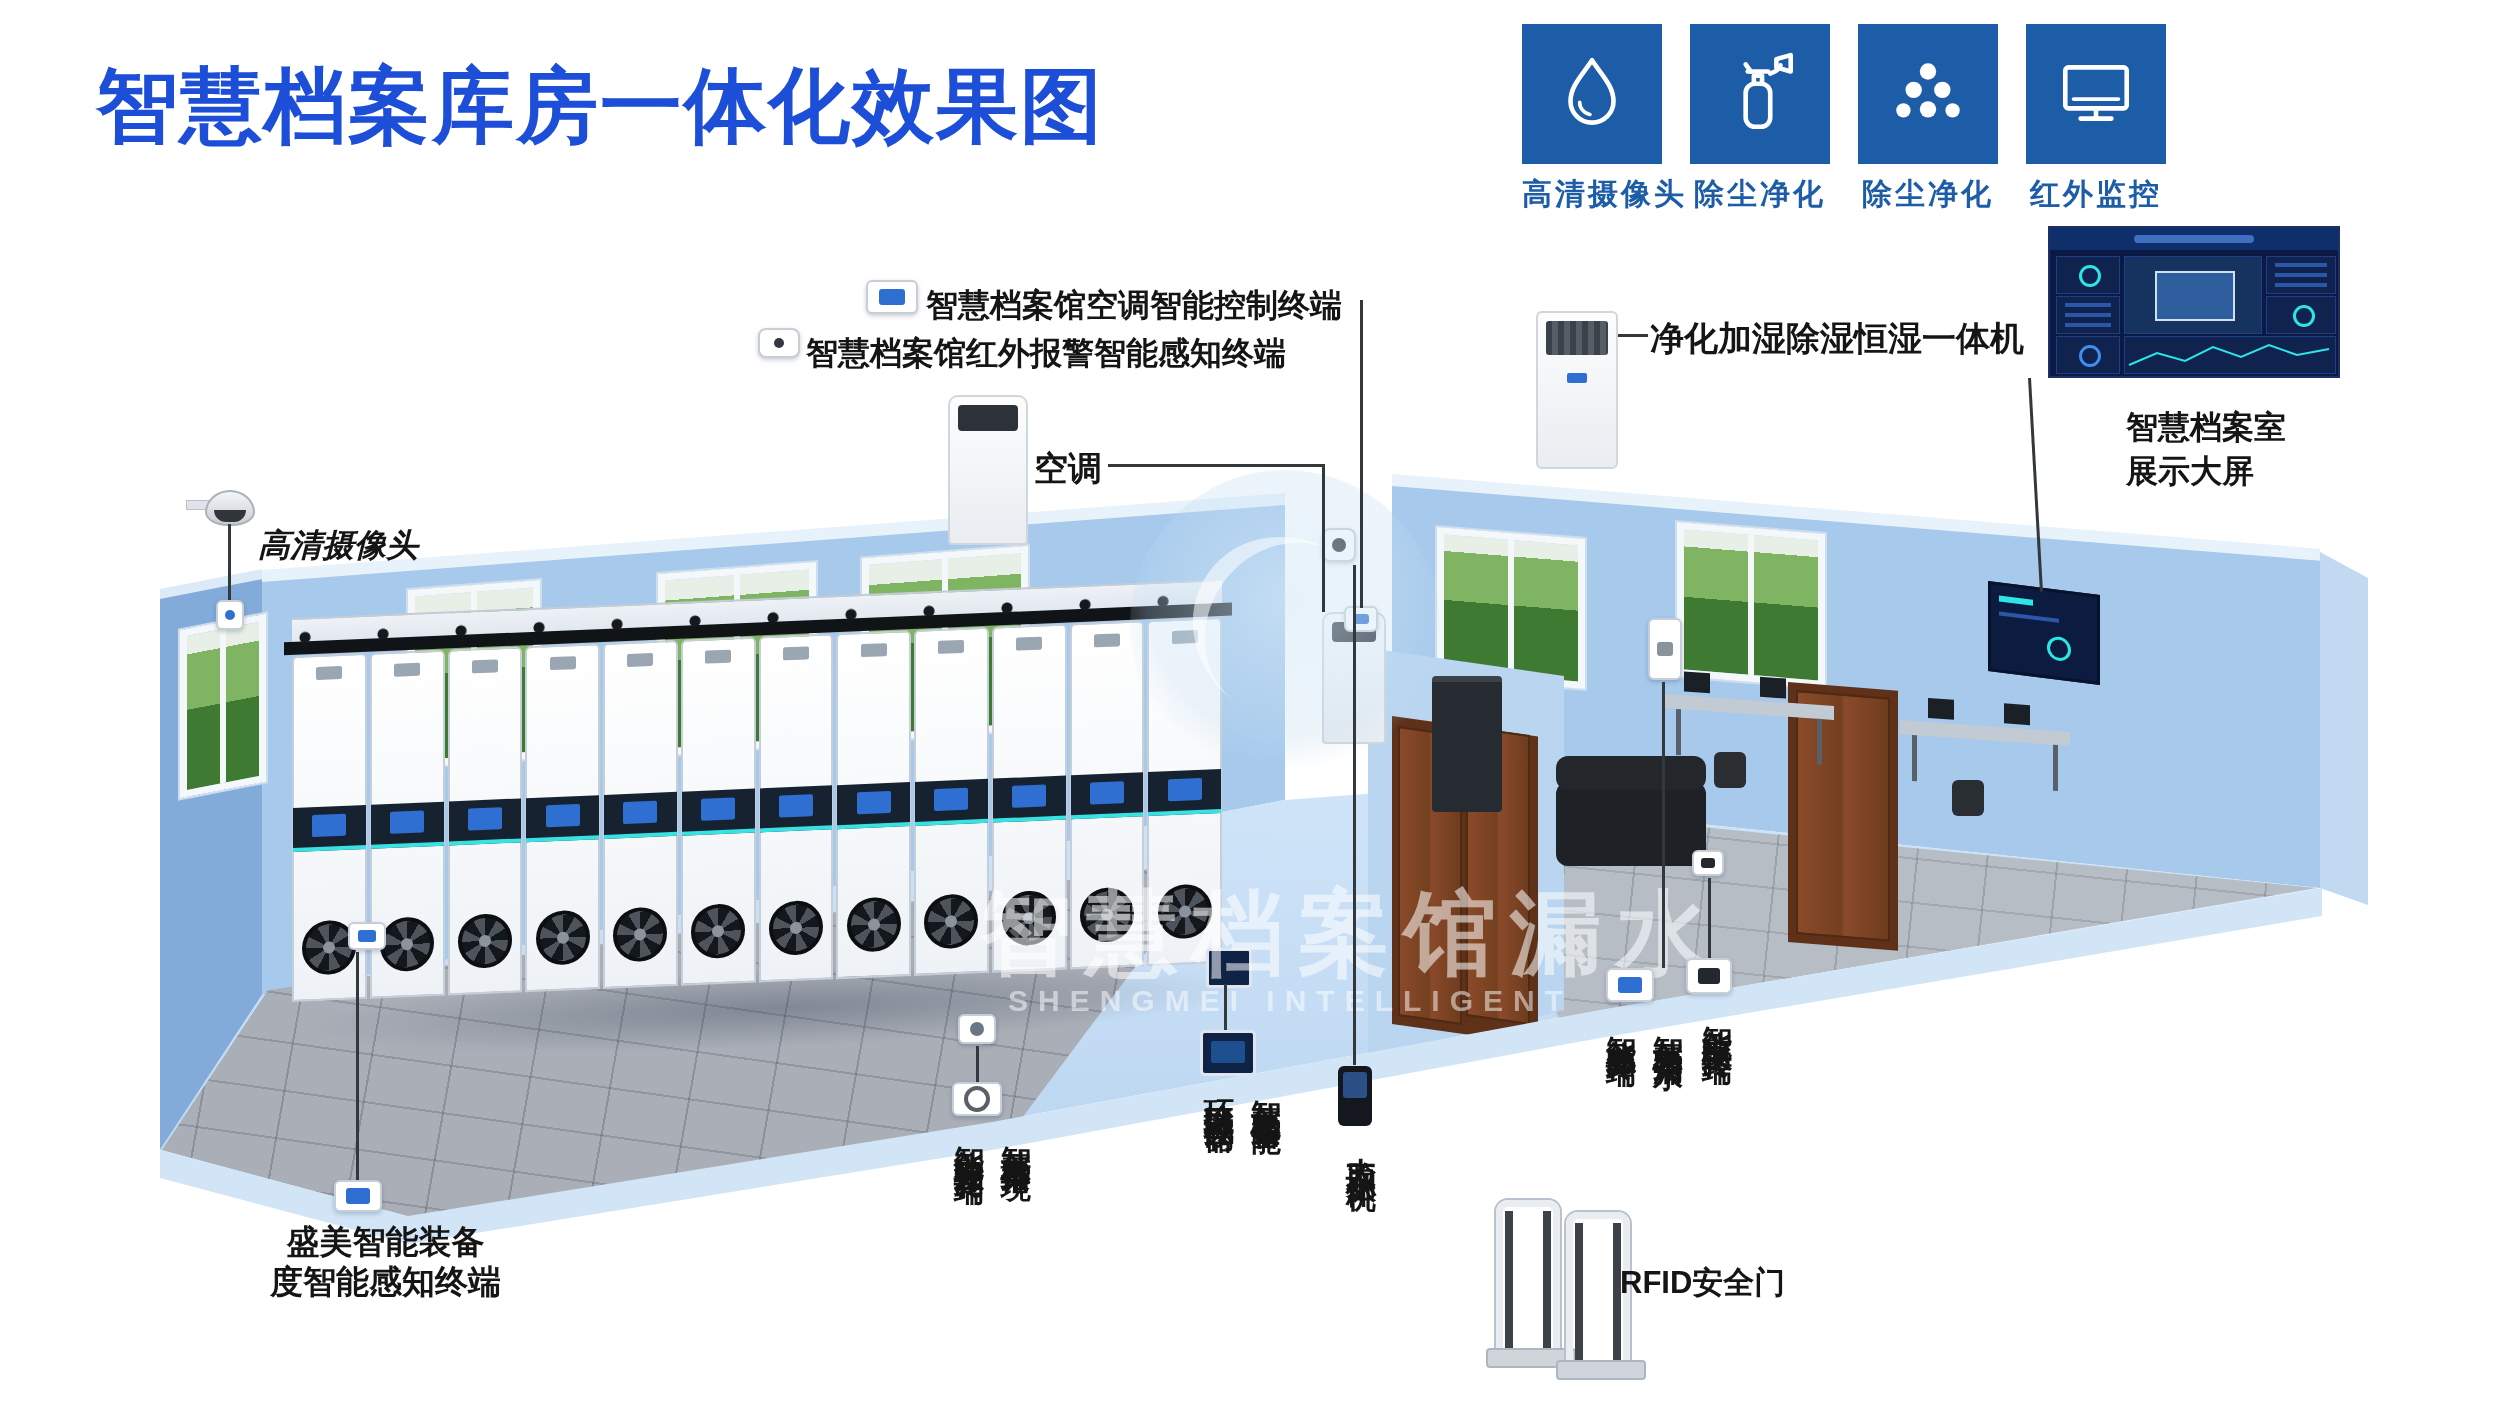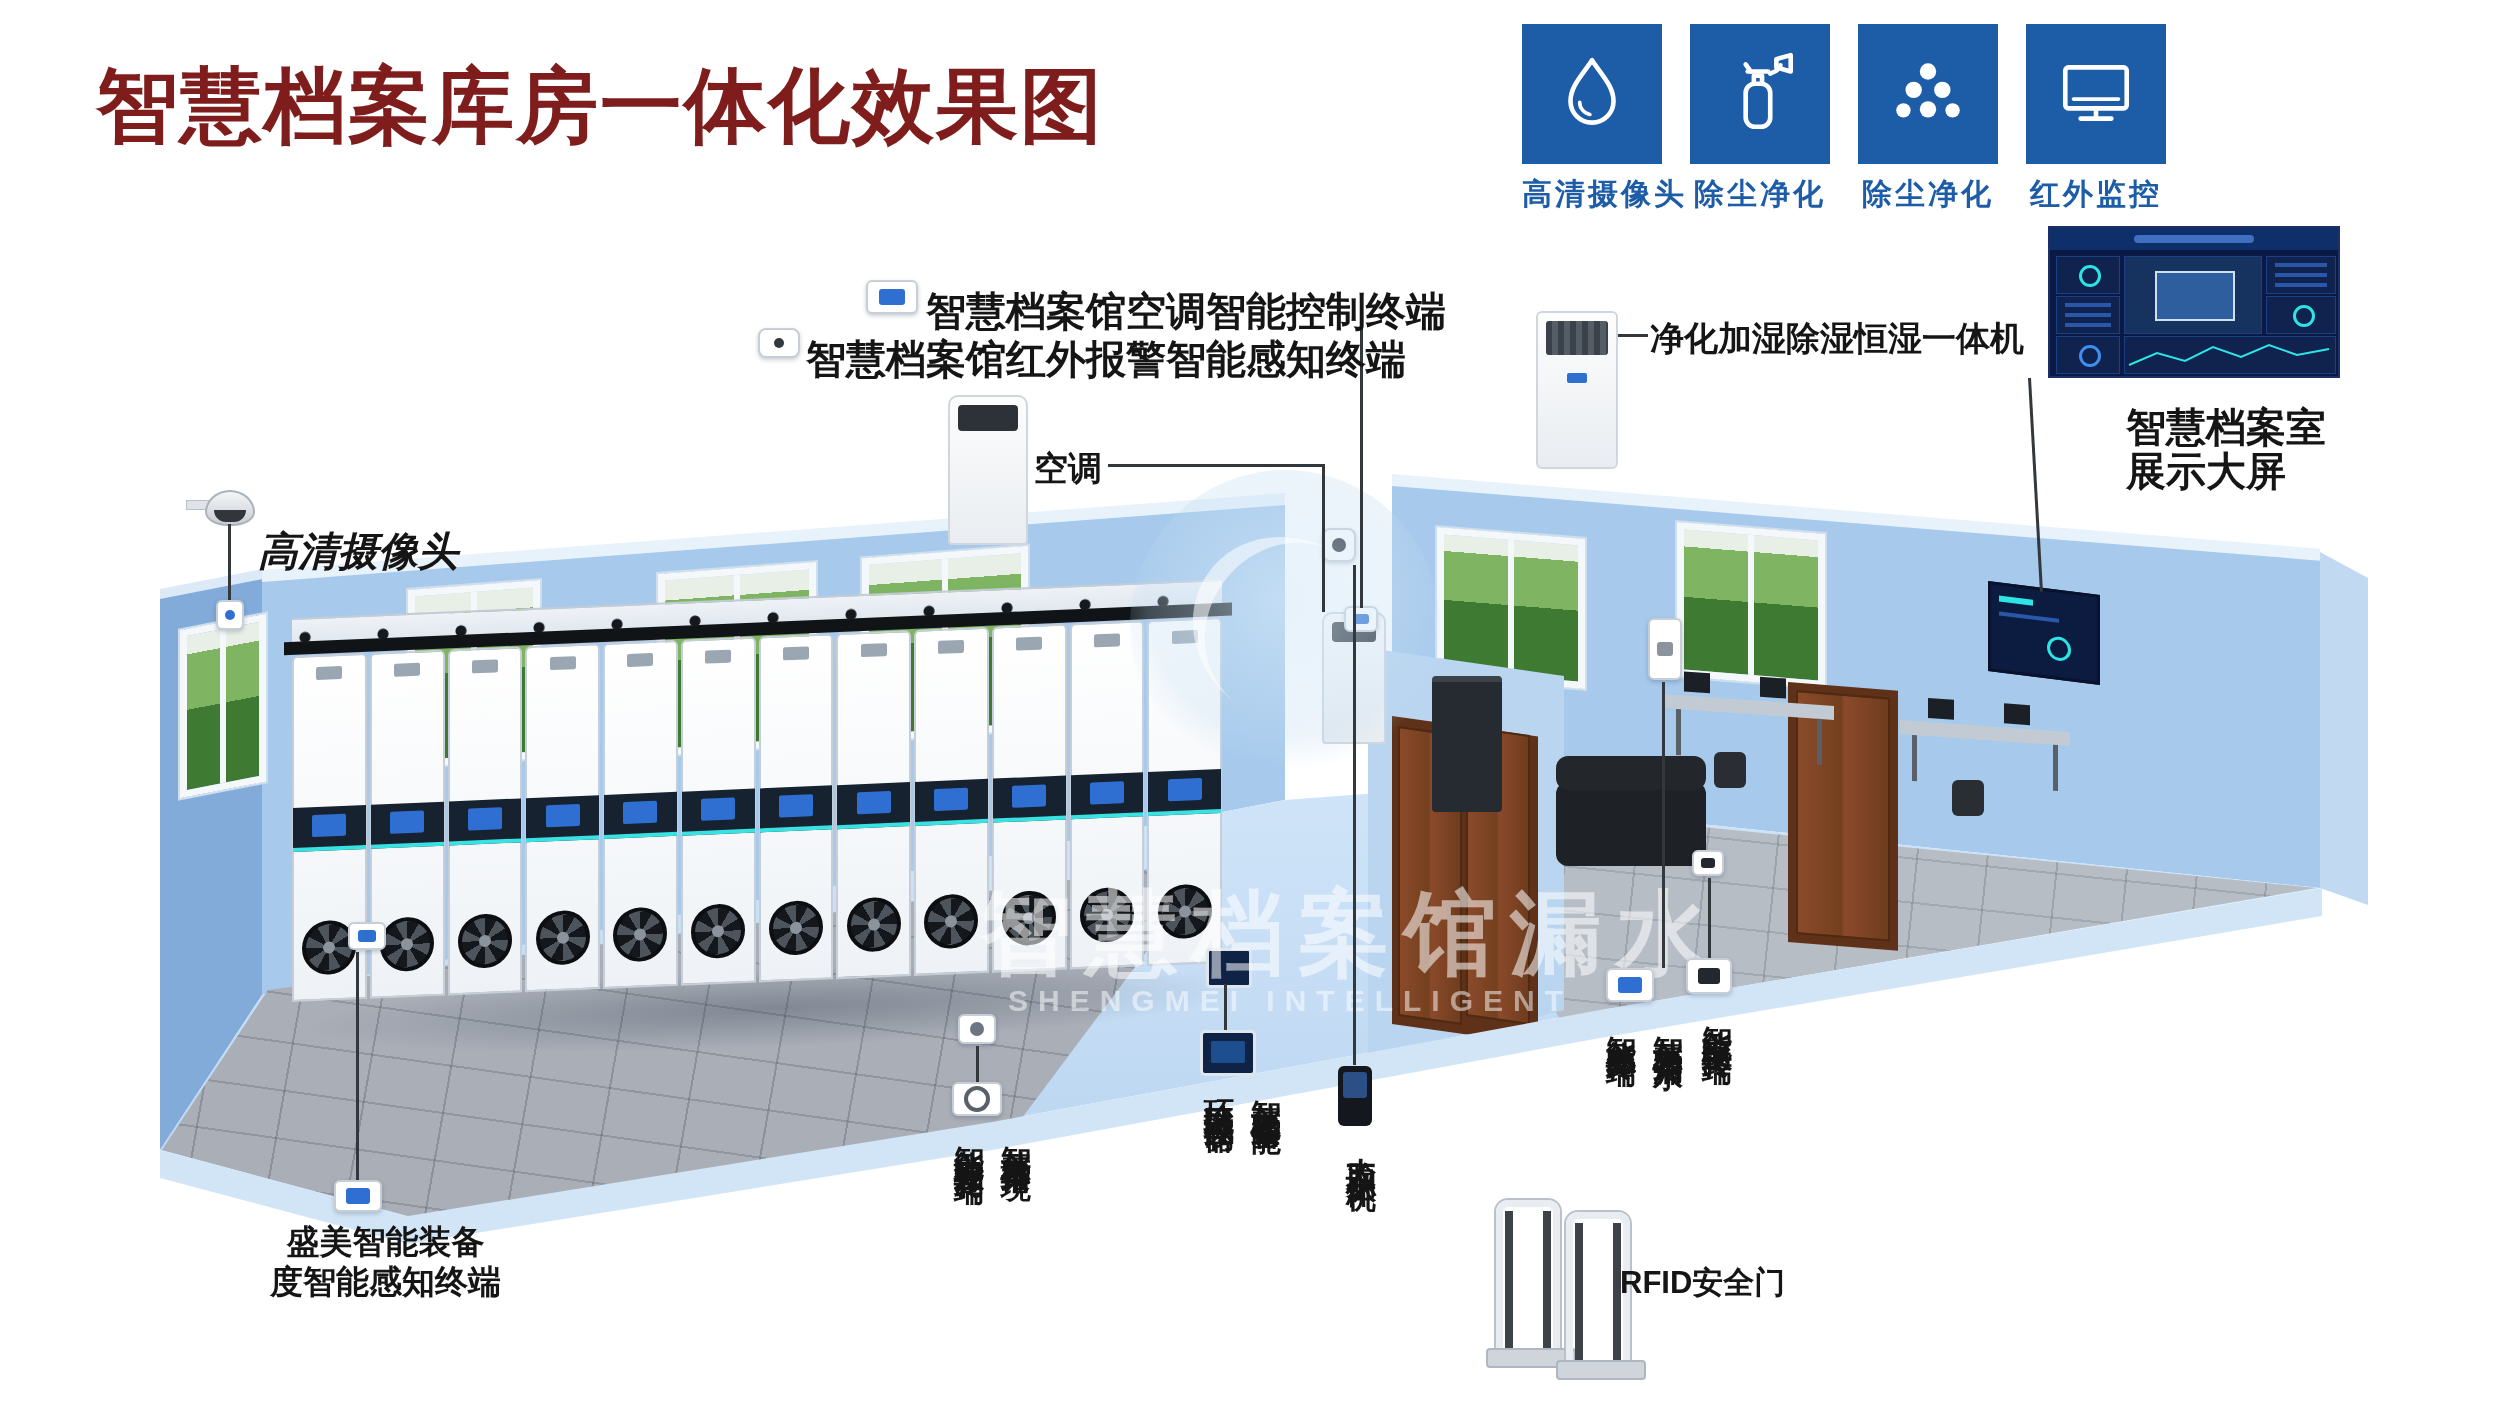--- a/index.html
+++ b/index.html
@@ -1,21 +1,21 @@
 <!DOCTYPE html>
 <html><head>
 <meta charset="utf-8">
 <style>
   html,body{margin:0;padding:0;}
   body{width:2500px;height:1406px;position:relative;overflow:hidden;background:#ffffff;
        font-family:"Liberation Sans", sans-serif;color:#151515;}
   .abs{position:absolute;}
 
   
-  .page-title{left:96px;top:52px;font-size:82px;font-weight:900;color:#7f1d1d;letter-spacing:2px;}
+  .page-title{left:96px;top:52px;font-size:82px;font-weight:900;color:#1d4ed8;letter-spacing:2px;}
 
   
   .features{left:1522px;top:24px;display:flex;gap:28px;}
   .feature{width:140px;text-align:center;}
   .feature-tile{width:140px;height:140px;background:#1d5ca7;display:flex;align-items:center;justify-content:center;}
   .feature-tile svg{width:86px;height:86px;}
   .feature-label{margin-top:10px;color:#1d5ca7;font-weight:700;font-size:30px;letter-spacing:3px;white-space:nowrap;}
 
   
   .dashboard{left:2048px;top:226px;width:292px;height:152px;background:#0a1a44;border:2px solid #1c2f66;box-sizing:border-box;}
@@ -83,21 +83,21 @@
   
   .dev{position:absolute;background:#ffffff;border:2px solid #c7ced6;border-radius:6px;box-shadow:0 2px 4px rgba(40,60,90,.25);box-sizing:border-box;}
   .scr{position:absolute;left:50%;top:50%;transform:translate(-50%,-50%);background:#2f6fd2;border-radius:3px;}
   .dot{position:absolute;left:50%;top:50%;transform:translate(-50%,-50%);border-radius:50%;}
   .acunit{position:absolute;background:linear-gradient(#fdfdfd,#e9edf1);border:2px solid #cfd6dd;border-radius:10px 10px 4px 4px;box-sizing:border-box;}
   .acvent{position:absolute;left:8px;right:8px;top:8px;height:26px;background:#2c3238;border-radius:4px;}
 
   
   .cl{position:absolute;background:#33383d;width:3px;}
   .clh{position:absolute;background:#33383d;height:3px;}
-  .lbl{position:absolute;font-weight:700;font-size:40px;white-space:nowrap;color:#151515;}
+  .lbl{position:absolute;font-weight:700;font-size:32px;white-space:nowrap;color:#151515;}
   .vlbl{position:absolute;display:flex;flex-direction:row-reverse;gap:6px;font-weight:700;font-size:30px;color:#151515;}
   .vcol{writing-mode:vertical-rl;letter-spacing:4px;}
   .vlbl-single{position:absolute;writing-mode:vertical-rl;letter-spacing:4px;font-weight:700;font-size:30px;color:#151515;}
 
   
   .wm-logo{left:1130px;top:470px;width:310px;height:310px;border-radius:50%;
      background:radial-gradient(circle at 50% 42%,rgba(214,234,249,.60),rgba(190,218,240,.28) 58%,rgba(190,218,240,0) 72%);}
   .wm-logo::after{content:"";position:absolute;left:60px;top:70px;width:180px;height:180px;border-radius:50%;
      border-left:18px solid rgba(255,255,255,.55);transform:rotate(35deg);}
   .wm-cn{left:980px;top:872px;font-size:92px;font-weight:900;color:rgba(255,255,255,.55);letter-spacing:14px;white-space:nowrap;}

